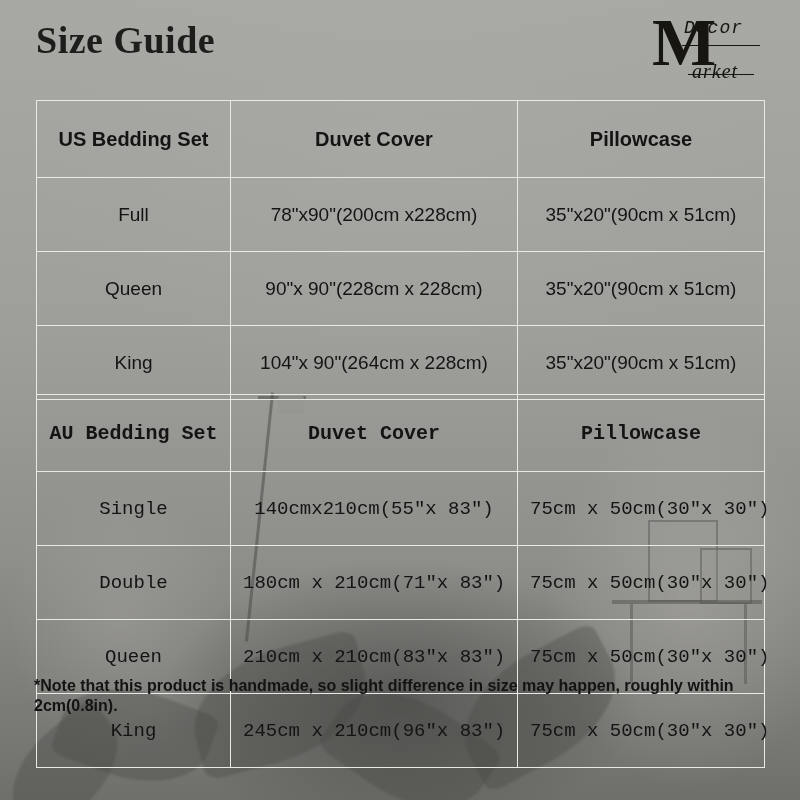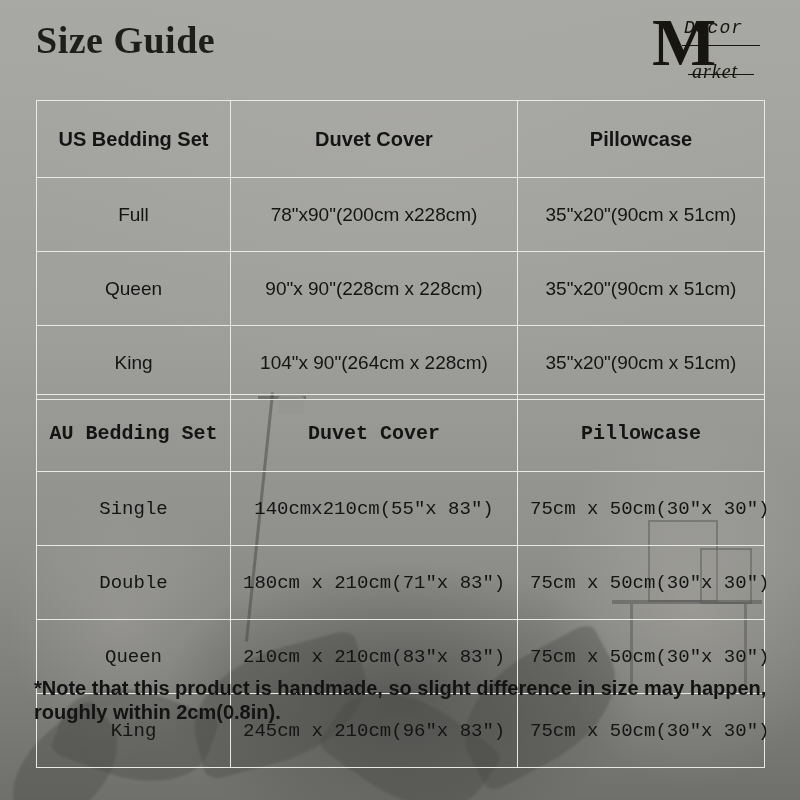--- a/index.html
+++ b/index.html
@@ -174,21 +174,21 @@
 
   #table-us { top: 100px; }
   #table-au { top: 394px; font-family: Liberation Mono, monospace; }
 
   .notes {
     position: absolute;
     left: 34px;
     top: 676px;
     width: 740px;
     color: #131313;
-    font-size: 20px;
+    font-size: 16px;
     font-weight: bold;
     line-height: 1.22;
   }
   .notes .note2 {
     margin-top: 14px;
   }
 </style>
 </head>
 <body>
 

